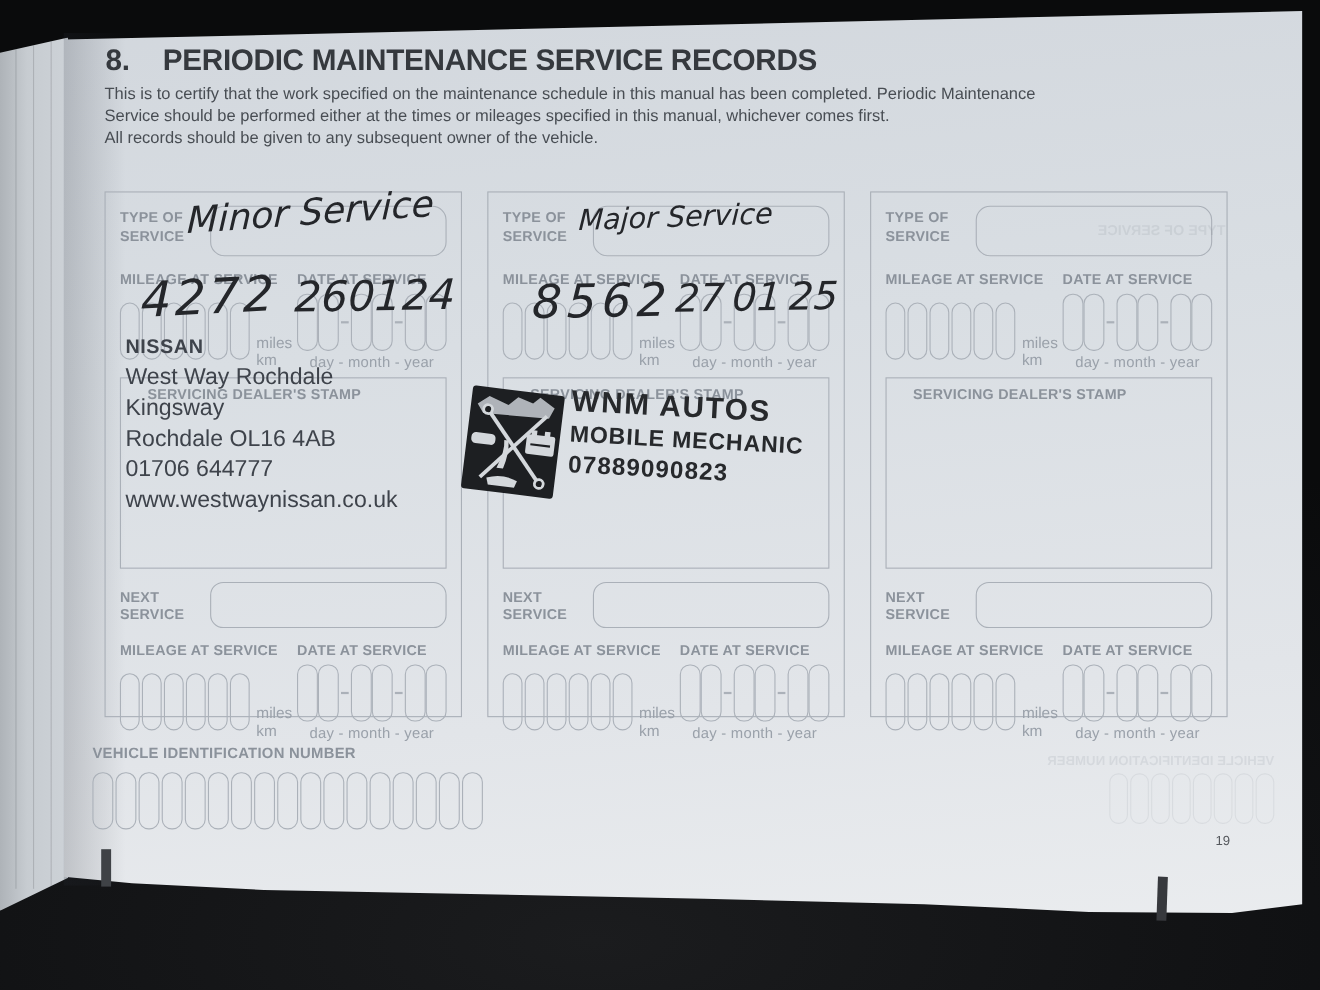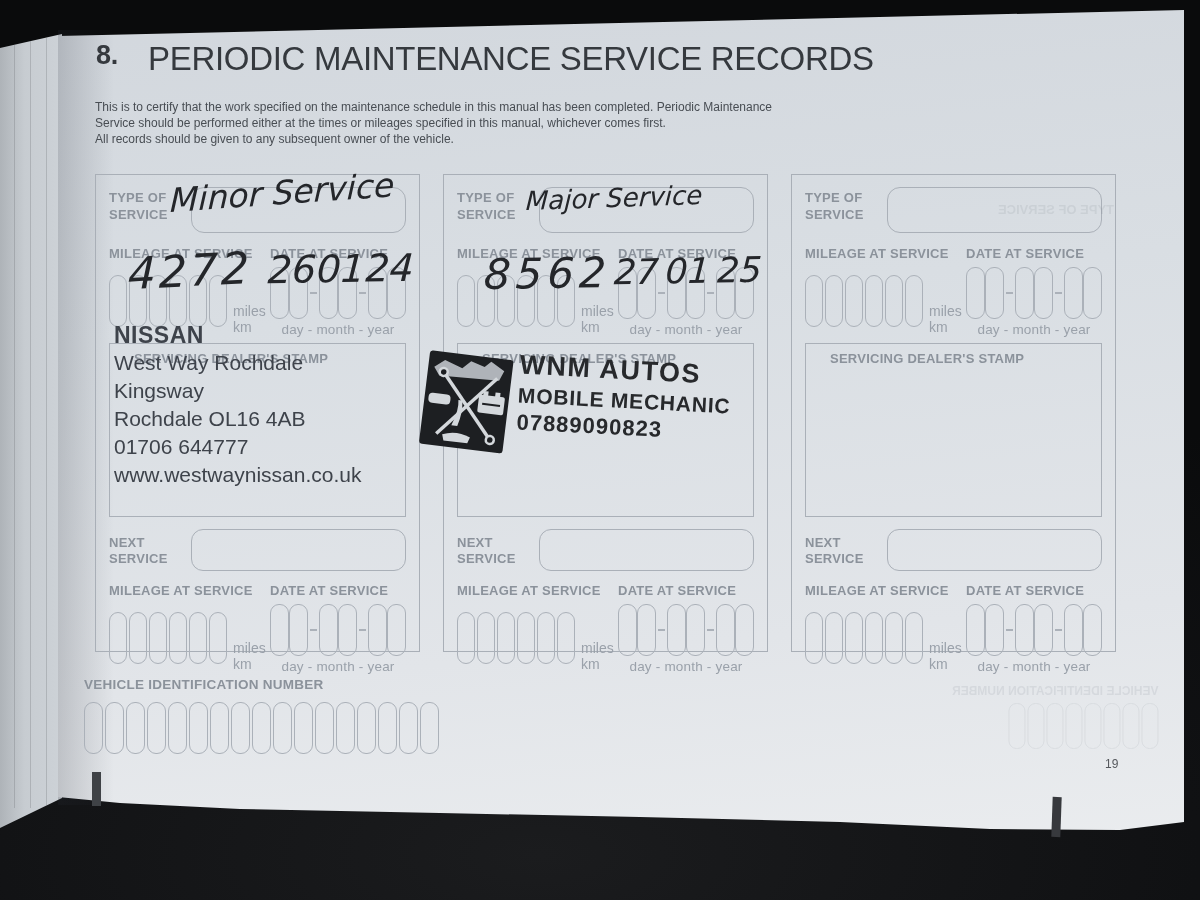--- a/index.html
+++ b/index.html
@@ -15,23 +15,23 @@
   
   .page{position:absolute;left:0;top:0;width:1200px;height:900px;
     clip-path:polygon(58px 36px, 1184px 10px, 1184px 822px, 1120px 830px, 990px 829px, 840px 822px, 640px 817px, 440px 813px, 240px 809px, 120px 803px, 58px 797px);
     background:linear-gradient(175deg,#d2d7dd 0%,#d9dee3 35%,#e2e5e9 70%,#eceef0 100%);}
   .fold-shadow{position:absolute;left:58px;top:30px;width:70px;height:775px;
     background:linear-gradient(90deg,rgba(40,45,55,.20),rgba(40,45,55,0) 80%);pointer-events:none;}
   .content{position:absolute;left:0;top:0;width:1200px;height:900px;}
 
   .title-row{position:absolute;left:96px;top:40px;display:flex;color:#35393e;}
   .title-num{font-size:27px;font-weight:bold;width:52px;letter-spacing:-.3px;}
-  .title-text{font-size:33px;font-weight:normal;letter-spacing:-.3px;}
-
-  .intro{position:absolute;left:95px;top:100px;width:1050px;font-size:12px;color:#484d53;line-height:1.33;}
+  .title-text{font-size:27px;font-weight:bold;letter-spacing:-.3px;}
+
+  .intro{position:absolute;left:95px;top:76px;width:1050px;font-size:15px;color:#484d53;line-height:1.33;}
 
   .records{position:absolute;left:95px;top:174px;display:flex;gap:23px;justify-content:center;}
   .record-box{position:relative;width:297px;height:452px;border:1px solid #a9afb7;padding:12px 13px;background:transparent;}
 
   .lbl{font-size:13px;font-weight:bold;color:#8b929b;letter-spacing:.25px;line-height:1.3;}
   .row-type{display:flex;gap:8px;margin-bottom:13px;align-items:flex-start;}
   .lbl-2line{width:74px;flex:none;padding-top:3px;}
   .type-field{flex:1;height:44px;border:1px solid #aab0b8;border-radius:13px;position:relative;}
 
   .row-md{display:flex;margin-bottom:6px;}
@@ -53,21 +53,21 @@
   .hw{position:absolute;font-family:"DejaVu Sans",sans-serif;font-style:italic;color:#24262a;white-space:nowrap;pointer-events:none;}
   .hw-type1{left:74px;top:-2px;font-size:33px;transform:rotate(-4deg) skewX(-6deg);}
   .hw-mileage1{left:32px;top:70px;font-size:44px;letter-spacing:3px;transform:rotate(-3deg) skewX(-4deg);}
   .hw-date1{left:172px;top:72px;width:146px;display:flex;justify-content:space-between;font-size:38px;transform:rotate(-1deg) skewX(-4deg);}
   .hw-type2{left:82px;top:8px;font-size:26px;transform:rotate(-2deg) skewX(-5deg);}
   .hw-mileage2{left:40px;top:74px;font-size:42px;letter-spacing:5px;transform:rotate(-1deg) skewX(-4deg);}
   .hw-date2{left:170px;top:76px;width:148px;display:flex;justify-content:space-between;font-size:35px;transform:rotate(-1deg) skewX(-4deg);}
 
   
   .nissan-stamp{position:absolute;left:18px;top:126px;color:#3e434b;line-height:28px;font-size:21px;white-space:nowrap;pointer-events:none;}
-  .nissan-stamp .line0{font-size:23px;font-weight:bold;letter-spacing:.5px;margin-top:20px;}
+  .nissan-stamp .line0{font-size:18px;font-weight:bold;letter-spacing:.5px;}
 
   
   .wnm-logo{position:absolute;left:-28px;top:170px;width:102px;height:118px;pointer-events:none;}
   .wnm-text{position:absolute;left:74px;top:180px;color:#27292c;font-weight:bold;transform:rotate(3deg);pointer-events:none;white-space:nowrap;}
   .wnm-text .w0{font-size:27px;letter-spacing:1.5px;}
   .wnm-text .w1{font-size:21px;letter-spacing:.8px;margin-top:3px;}
   .wnm-text .w2{font-size:22px;letter-spacing:1px;margin-top:2px;}
 
   
   .vin{position:absolute;left:84px;top:676px;}

